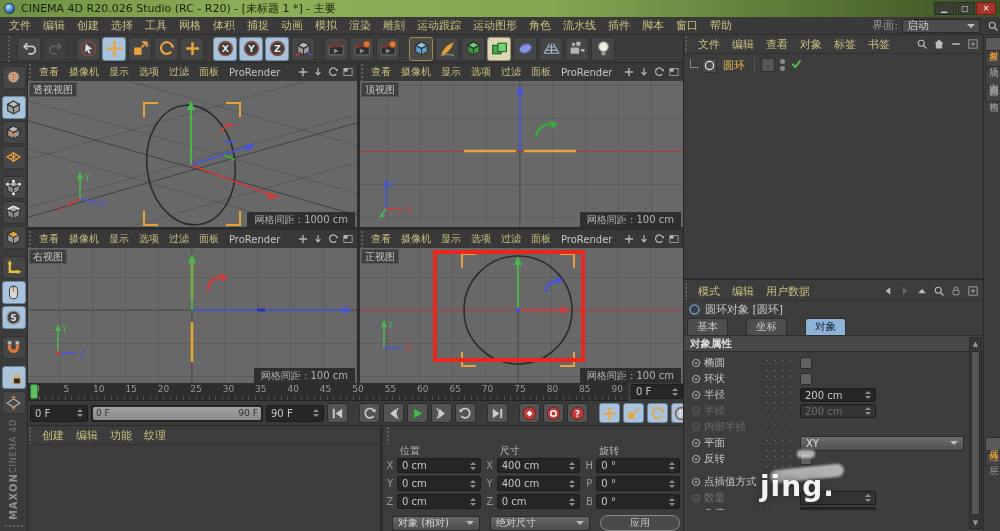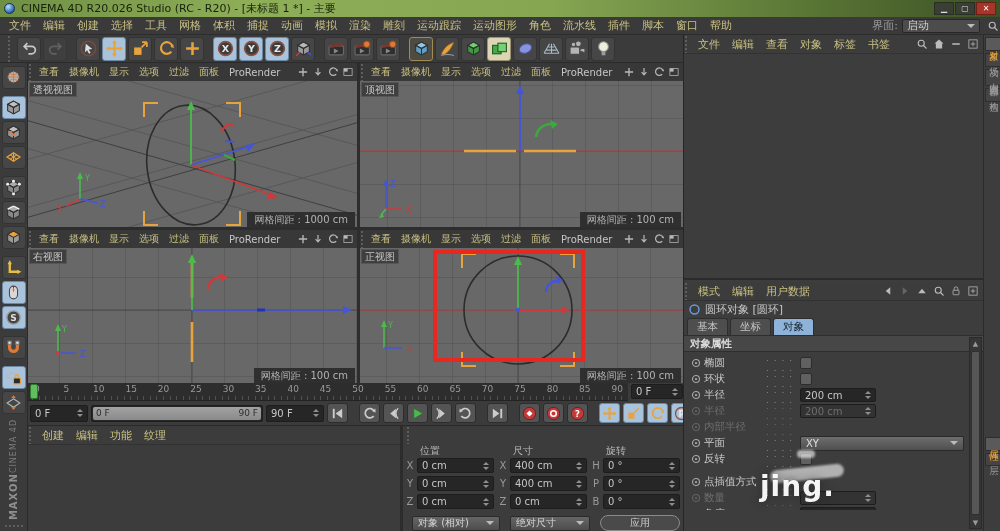--- a/index.html
+++ b/index.html
@@ -82,21 +82,21 @@
 #coordman{flex:1;background:#3c3c3c;padding:0 3px}
 #coord-head{display:flex;align-items:center;height:18px}
 #coord-cols{display:flex;gap:5px}
 .ccol{flex:1}
 .ccol .chead{color:#b9b9b9;font-size:10px;padding-left:14px;height:14px}
 .crow{display:flex;align-items:center;gap:3px;margin-bottom:3px}
 .crow .axl{width:8px;color:#9a9a9a;font-size:10px;text-align:center}
 .crow .fld{flex:1;height:15px}
 #coord-foot{display:flex;align-items:center;gap:10px;margin-top:3px;padding-left:6px}
 .cdrop{height:15px;background:linear-gradient(#666,#4d4d4d);border:1px solid #2a2a2a;border-radius:2px;display:flex;align-items:center;padding:0 5px;font-size:10px;color:#d5d5d5;width:88px}
-.cdrop.small{width:80px}
+.cdrop.small{width:100px}
 #apply-btn{width:80px;height:16px;border:1px solid #8a8a8a;border-radius:8px;background:#4a4a4a;color:#cfcfcf;font-size:10px;display:flex;align-items:center;justify-content:center}
 
 #rightdock{left:683px;top:35px;width:317px;height:496px;background:#3d3d3d;border-left:1px solid #262626;position:absolute}
 #objman{position:absolute;left:0;top:0;width:300px;height:245px;border-bottom:2px solid #2b2b2b}
 #attrman{position:absolute;left:0;top:247px;width:300px;height:249px}
 .pm-items .menu-item{padding:0 6px}
 .pi{width:15px;height:15px;display:flex;align-items:center;justify-content:center}
 .pi svg{width:12px;height:12px}
 .pm-icons{margin-left:auto;display:flex;gap:2px;padding-right:4px}
 #obj-list{padding:2px 0 0 4px}
@@ -105,21 +105,21 @@
 .obj-icon{width:15px;height:15px;background:#4a4a4a;border:1px solid #2e2e2e;display:flex;align-items:center;justify-content:center}
 .obj-icon svg{width:13px;height:13px}
 .obj-name{color:#e8b84d;padding:0 3px}
 .obj-div{width:1px;height:16px;background:#555;margin:0 3px}
 .tagbox{width:14px;height:14px;background:#565656;border:1px solid #2e2e2e;border-radius:2px}
 .dots2{display:flex;flex-direction:column;gap:2px;margin:0 2px}
 .dots2 i{width:5px;height:5px;border-radius:50%;background:#8a8a8a}
 .checkicon svg{width:13px;height:13px}
 #attr-objrow{display:flex;align-items:center;height:17px;padding-left:4px;gap:4px}
 #attr-objrow svg{width:13px;height:13px}
-#attr-tabs{display:flex;align-items:flex-end;height:18px;padding-left:3px;gap:2px;border-bottom:1px solid #2e2e2e}
+#attr-tabs{display:flex;align-items:flex-end;height:18px;padding-left:3px;gap:18px;border-bottom:1px solid #2e2e2e}
 .atab{background:#4e4e4e;border:1px solid #2e2e2e;border-bottom:none;border-radius:3px 3px 0 0;padding:1px 9px;font-size:10.5px;color:#c6c6c6}
 .atab.on{background:#8fb2d8;color:#15202c}
 #attr-section{height:16px;background:#474747;border-bottom:1px solid #2e2e2e;display:flex;align-items:center;padding-left:6px;color:#dcdcdc;font-weight:bold;font-size:10.5px}
 #prop-list{padding:3px 18px 0 4px;overflow:hidden;height:158px}
 .prop-row{display:flex;align-items:center;height:16px}
 .prop-row .keyicon{width:16px;height:16px;display:flex;align-items:center;justify-content:center;flex:none}
 .keyicon svg{width:12px;height:12px}
 .prop-row .plabel{width:62px;white-space:nowrap;overflow:hidden;color:#c8c8c8;font-size:10.5px;flex:none}
 .prop-row .pdots{width:34px;overflow:hidden;color:#8a8a8a;font-size:9px;letter-spacing:1px;flex:none}
 .prop-row .pval{flex:1;display:flex;align-items:center}
@@ -1041,20 +1041,40 @@
               </svg>
             </span>
             <span class="pi">
               <svg viewBox="0 0 16 16">
                 <rect x="2.5" y="2.5" width="11" height="11" stroke="#bbb" fill="none"></rect>
                 <path d="M8 5v6M5 8h6" stroke="#bbb"></path>
               </svg>
             </span>
           </span>
       </div>
+      <div id="obj-list">
+          <div class="obj-row">
+            <span class="tree-L"></span>
+            <span class="obj-icon">
+              <svg viewBox="0 0 16 16">
+                <circle cx="8" cy="8" r="5" stroke="#e8e8e8" stroke-width="1.5" fill="none"></circle>
+              </svg>
+            </span>
+            <span class="obj-name">圆环</span>
+            <span class="obj-div"></span>
+            <span class="tagbox"></span>
+            <span class="dots2">
+              <i></i>
+              <i></i>
+            </span>
+            <span class="checkicon"><svg viewBox="0 0 16 16">
+                <path d="M3 8.5l3.5 4L13 4" stroke="#5abf5a" stroke-width="2.2" fill="none"></path>
+              </svg></span>
+          </div>
+        </div>
     </div>
 
     <div id="attrman">
       <div class="panel-menu">
         <span class="handle-v"></span>
         <span class="pm-items" style="display:flex">
             <span class="menu-item">模式</span>
             <span class="menu-item">编辑</span>
             <span class="menu-item">用户数据</span>
           </span>

